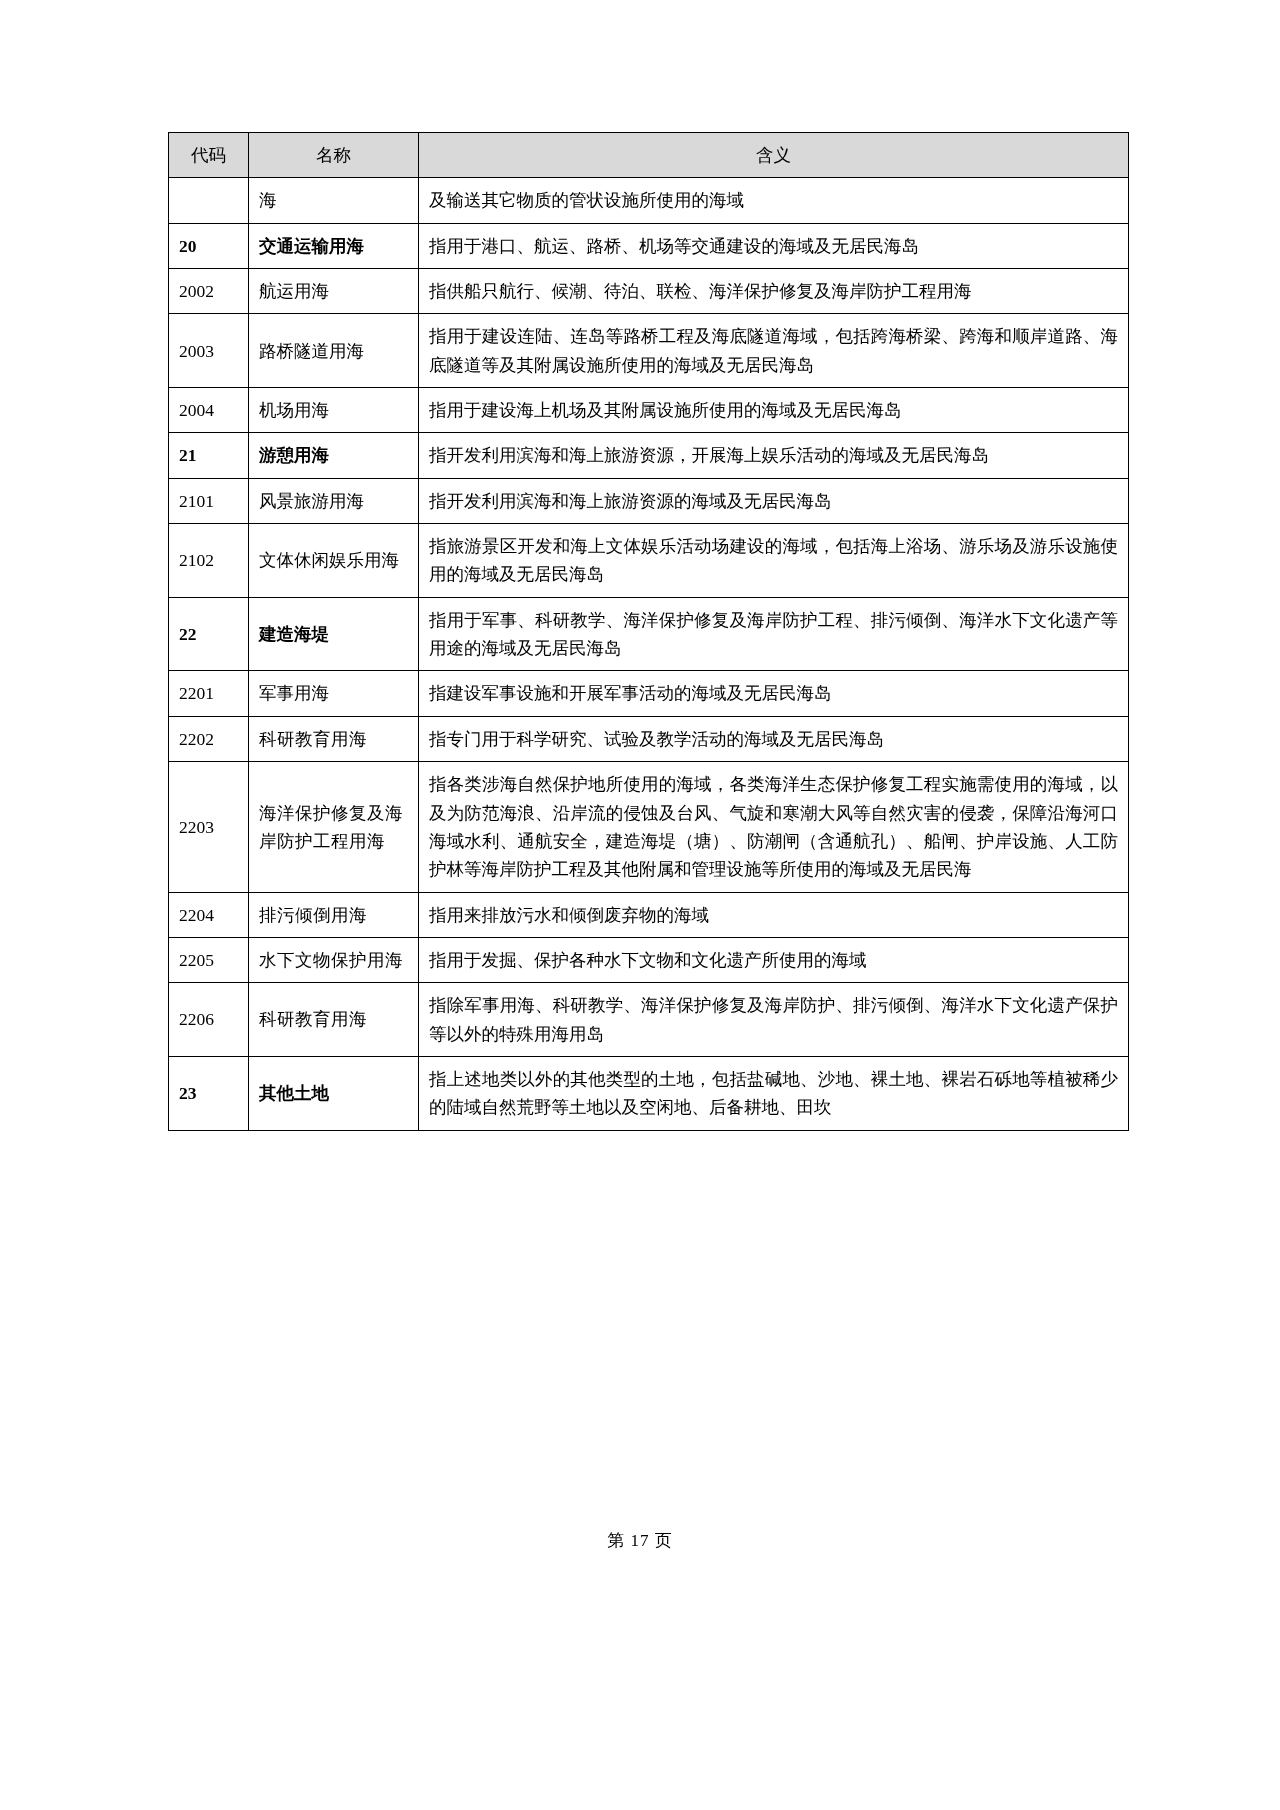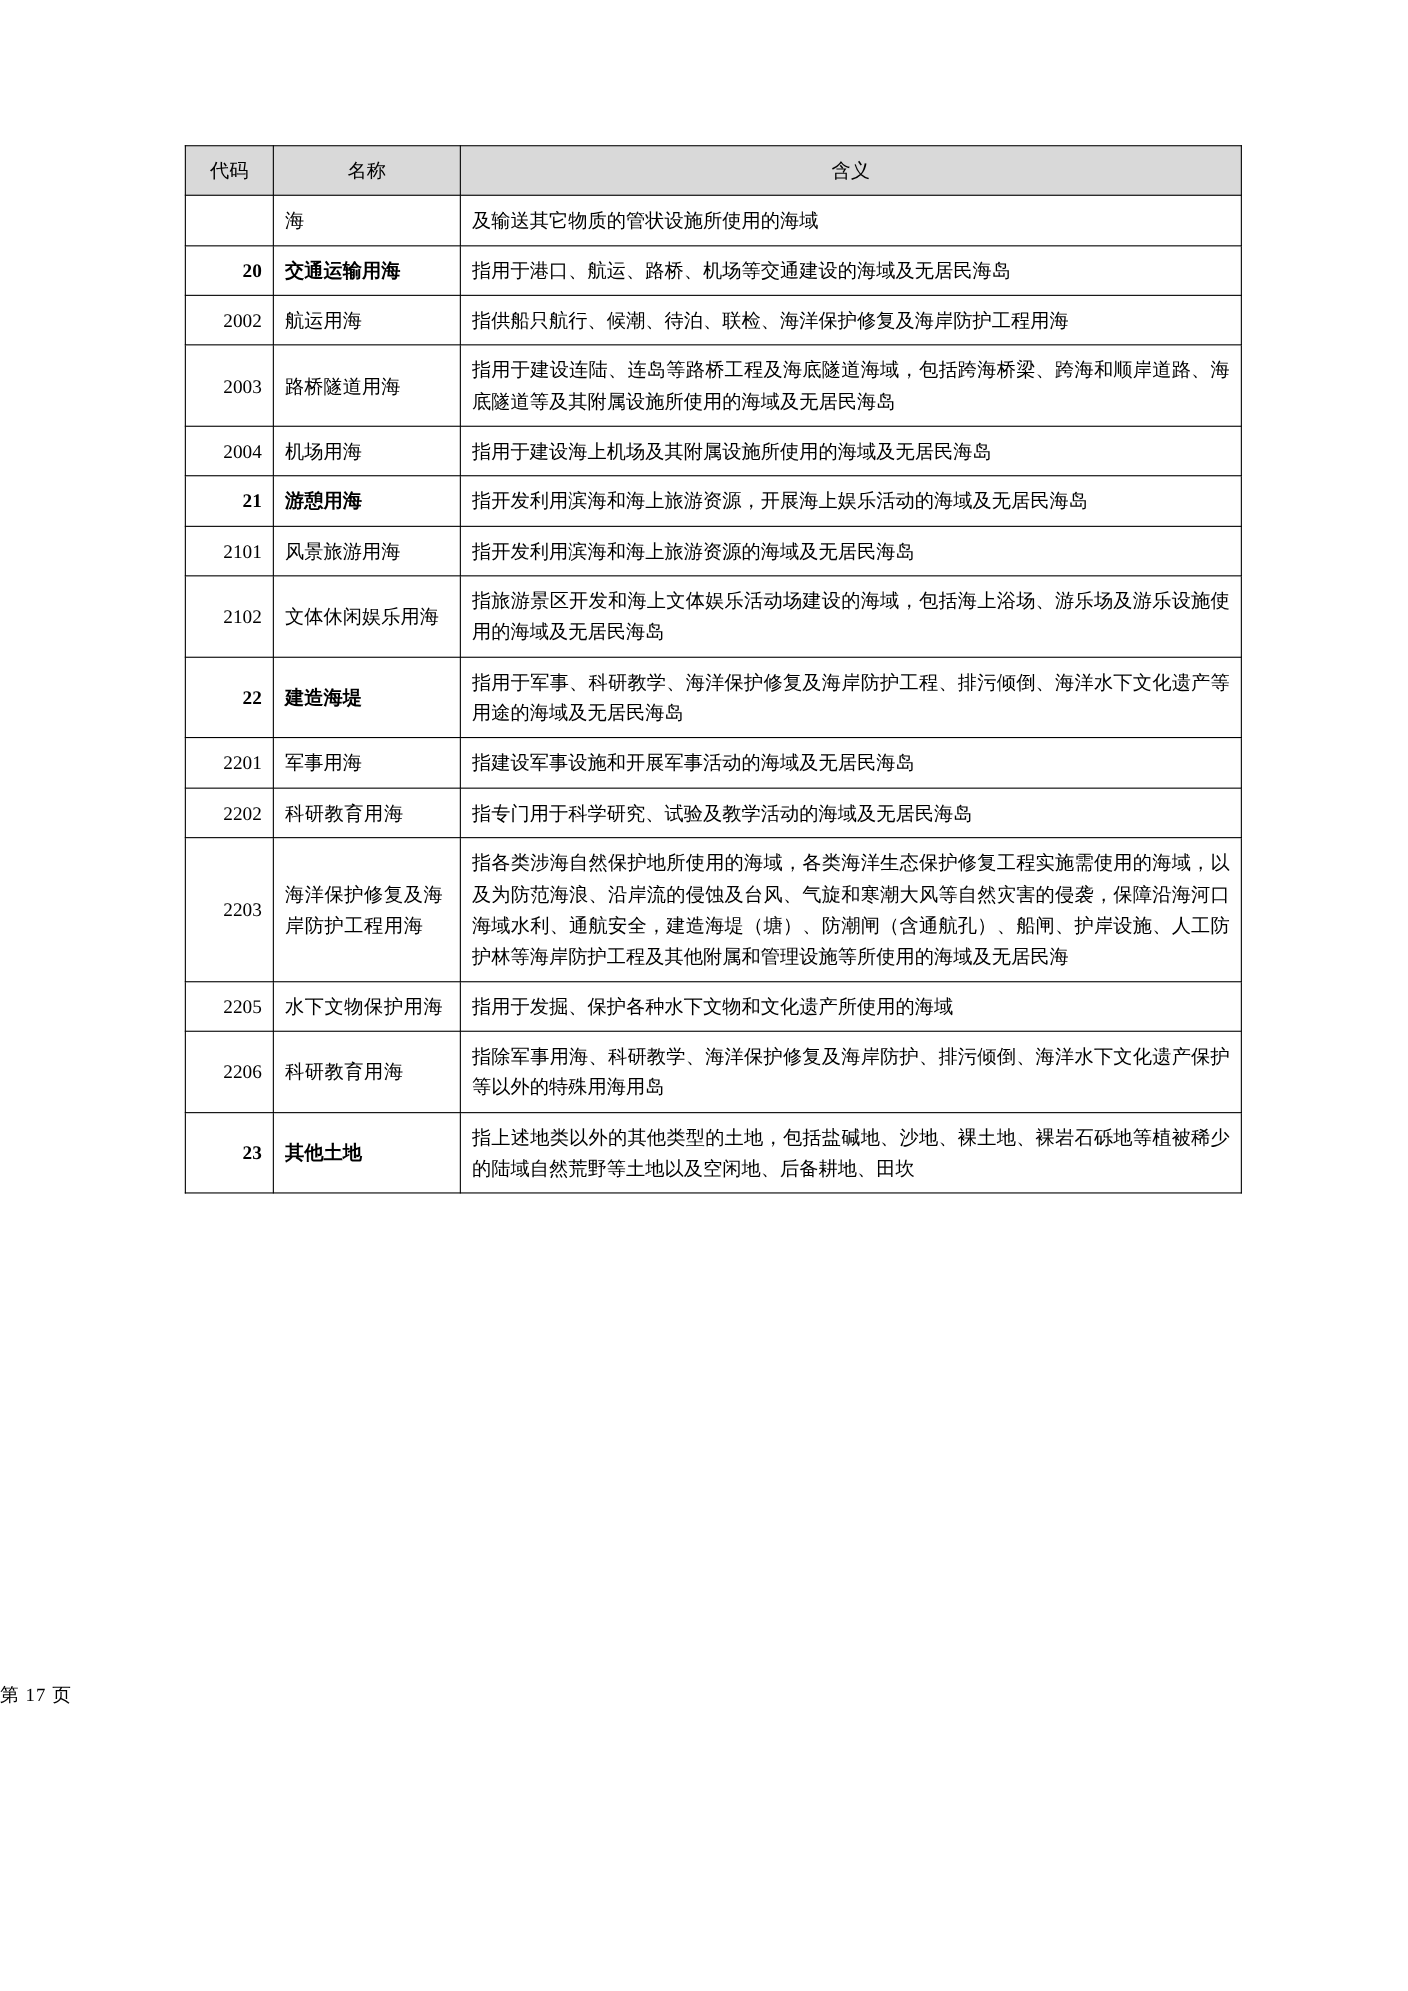--- a/index.html
+++ b/index.html
@@ -38,21 +38,21 @@
   col.c-name { width: 170px; }
   col.c-mean { width: 710px; }
 
   thead td {
     background: #d9d9d9;
     text-align: center;
     font-size: 18px;
     padding: 7px 6px;
   }
   td.code {
-    text-align: right;
+    text-align: left;
     white-space: nowrap;
   }
   td.name {
     text-align: left;
   }
   td.mean {
     text-align: justify;
     text-justify: inter-ideograph;
   }
   tr.major td.code, tr.major td.name {
@@ -62,20 +62,21 @@
     font-size: 16px;
   }
   td.name.spaced {
     letter-spacing: 0.5px;
   }
   .footer {
     position: absolute;
     left: 0;
     right: 0;
     bottom: 72px;
+    text-align: center;
     font-size: 17px;
     letter-spacing: 1px;
   }
 </style>
 </head>
 <body>
 
 <div class="page">
 
   <table class="code-table">
@@ -146,20 +147,25 @@
           <td class="code">2202</td>
           <td class="name small spaced">科研教育用海</td>
           <td class="mean">指专门用于科学研究、试验及教学活动的海域及无居民海岛</td>
         </tr>
         <tr>
           <td class="code">2203</td>
           <td class="name small spaced">海洋保护修复及海岸防护工程用海</td>
           <td class="mean">指各类涉海自然保护地所使用的海域，各类海洋生态保护修复工程实施需使用的海域，以及为防范海浪、沿岸流的侵蚀及台风、气旋和寒潮大风等自然灾害的侵袭，保障沿海河口海域水利、通航安全，建造海堤（塘）、防潮闸（含通航孔）、船闸、护岸设施、人工防护林等海岸防护工程及其他附属和管理设施等所使用的海域及无居民海</td>
         </tr>
         <tr>
+          <td class="code">2204</td>
+          <td class="name small spaced">排污倾倒用海</td>
+          <td class="mean">指用来排放污水和倾倒废弃物的海域</td>
+        </tr>
+        <tr>
           <td class="code">2205</td>
           <td class="name small spaced">水下文物保护用海</td>
           <td class="mean">指用于发掘、保护各种水下文物和文化遗产所使用的海域</td>
         </tr>
         <tr>
           <td class="code">2206</td>
           <td class="name small spaced">科研教育用海</td>
           <td class="mean">指除军事用海、科研教学、海洋保护修复及海岸防护、排污倾倒、海洋水下文化遗产保护等以外的特殊用海用岛</td>
         </tr>
         <tr class="major">

